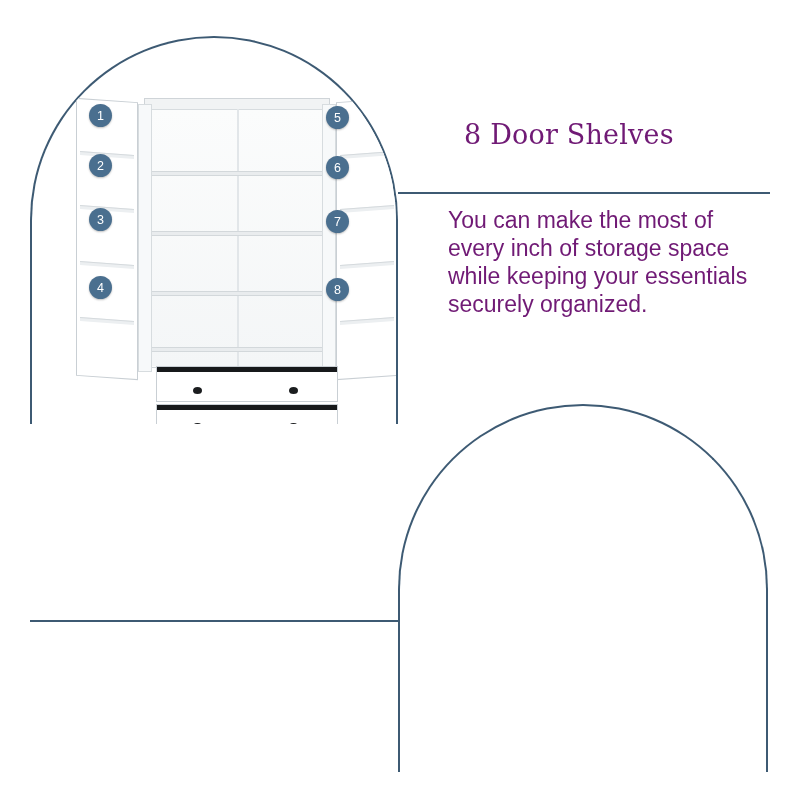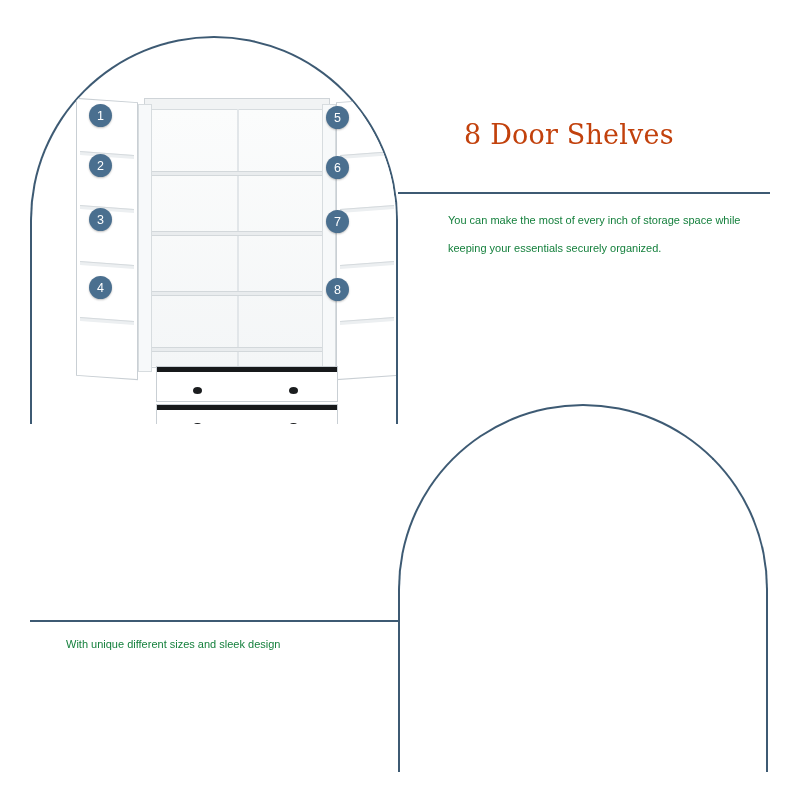--- a/index.html
+++ b/index.html
@@ -32,37 +32,37 @@
     left:398px;top:404px;width:370px;height:368px;
     border-top-left-radius:185px;border-top-right-radius:185px;
     border-bottom:none;
   }
   #panel-drawers .inner{position:absolute;inset:0;overflow:hidden;
     border-top-left-radius:183px;border-top-right-radius:183px;}
 
   
   .head{
     position:absolute;
-    color:#c2410c;
+    color:#701a75;
     font-size:27px;
     font-family:"DejaVu Serif", serif;
     letter-spacing:.2px;
     white-space:nowrap;
   }
   #head-shelves{left:464px;top:119px;}
   #head-drawers{left:56px;top:546px;}
 
   .rule{position:absolute;height:2px;background:#3d5a73;}
   #rule-shelves{left:398px;top:192px;width:372px;}
   #rule-drawers{left:30px;top:620px;width:368px;}
 
   .body-copy{
     position:absolute;
-    color:#15803d;
-    font-size:11px;
+    color:#701a75;
+    font-size:23px;
     line-height:28px;
     font-family:"Liberation Sans", sans-serif;
   }
   #copy-shelves{left:448px;top:206px;width:322px;}
   #copy-drawers{left:66px;top:630px;width:300px;}
 
   
   .cab{position:absolute;}
 
   
@@ -158,21 +158,20 @@
       <div class="badge" style="left:294px;top:172px">7</div>
       <div class="badge" style="left:294px;top:240px">8</div>
     </div>
   </div>
 
   <div class="head" id="head-shelves">8 Door Shelves</div>
   <div class="rule" id="rule-shelves"></div>
   <div class="body-copy" id="copy-shelves">You can make the most of every inch of storage space while keeping your essentials securely organized.</div>
 
   <div class="rule" id="rule-drawers"></div>
-  <div class="body-copy" id="copy-drawers">With unique different sizes and sleek design</div>
 
   <div class="arch" id="panel-drawers">
     <div class="inner">
       
     </div>
   </div>
 
 </div>
 
 </body></html>

